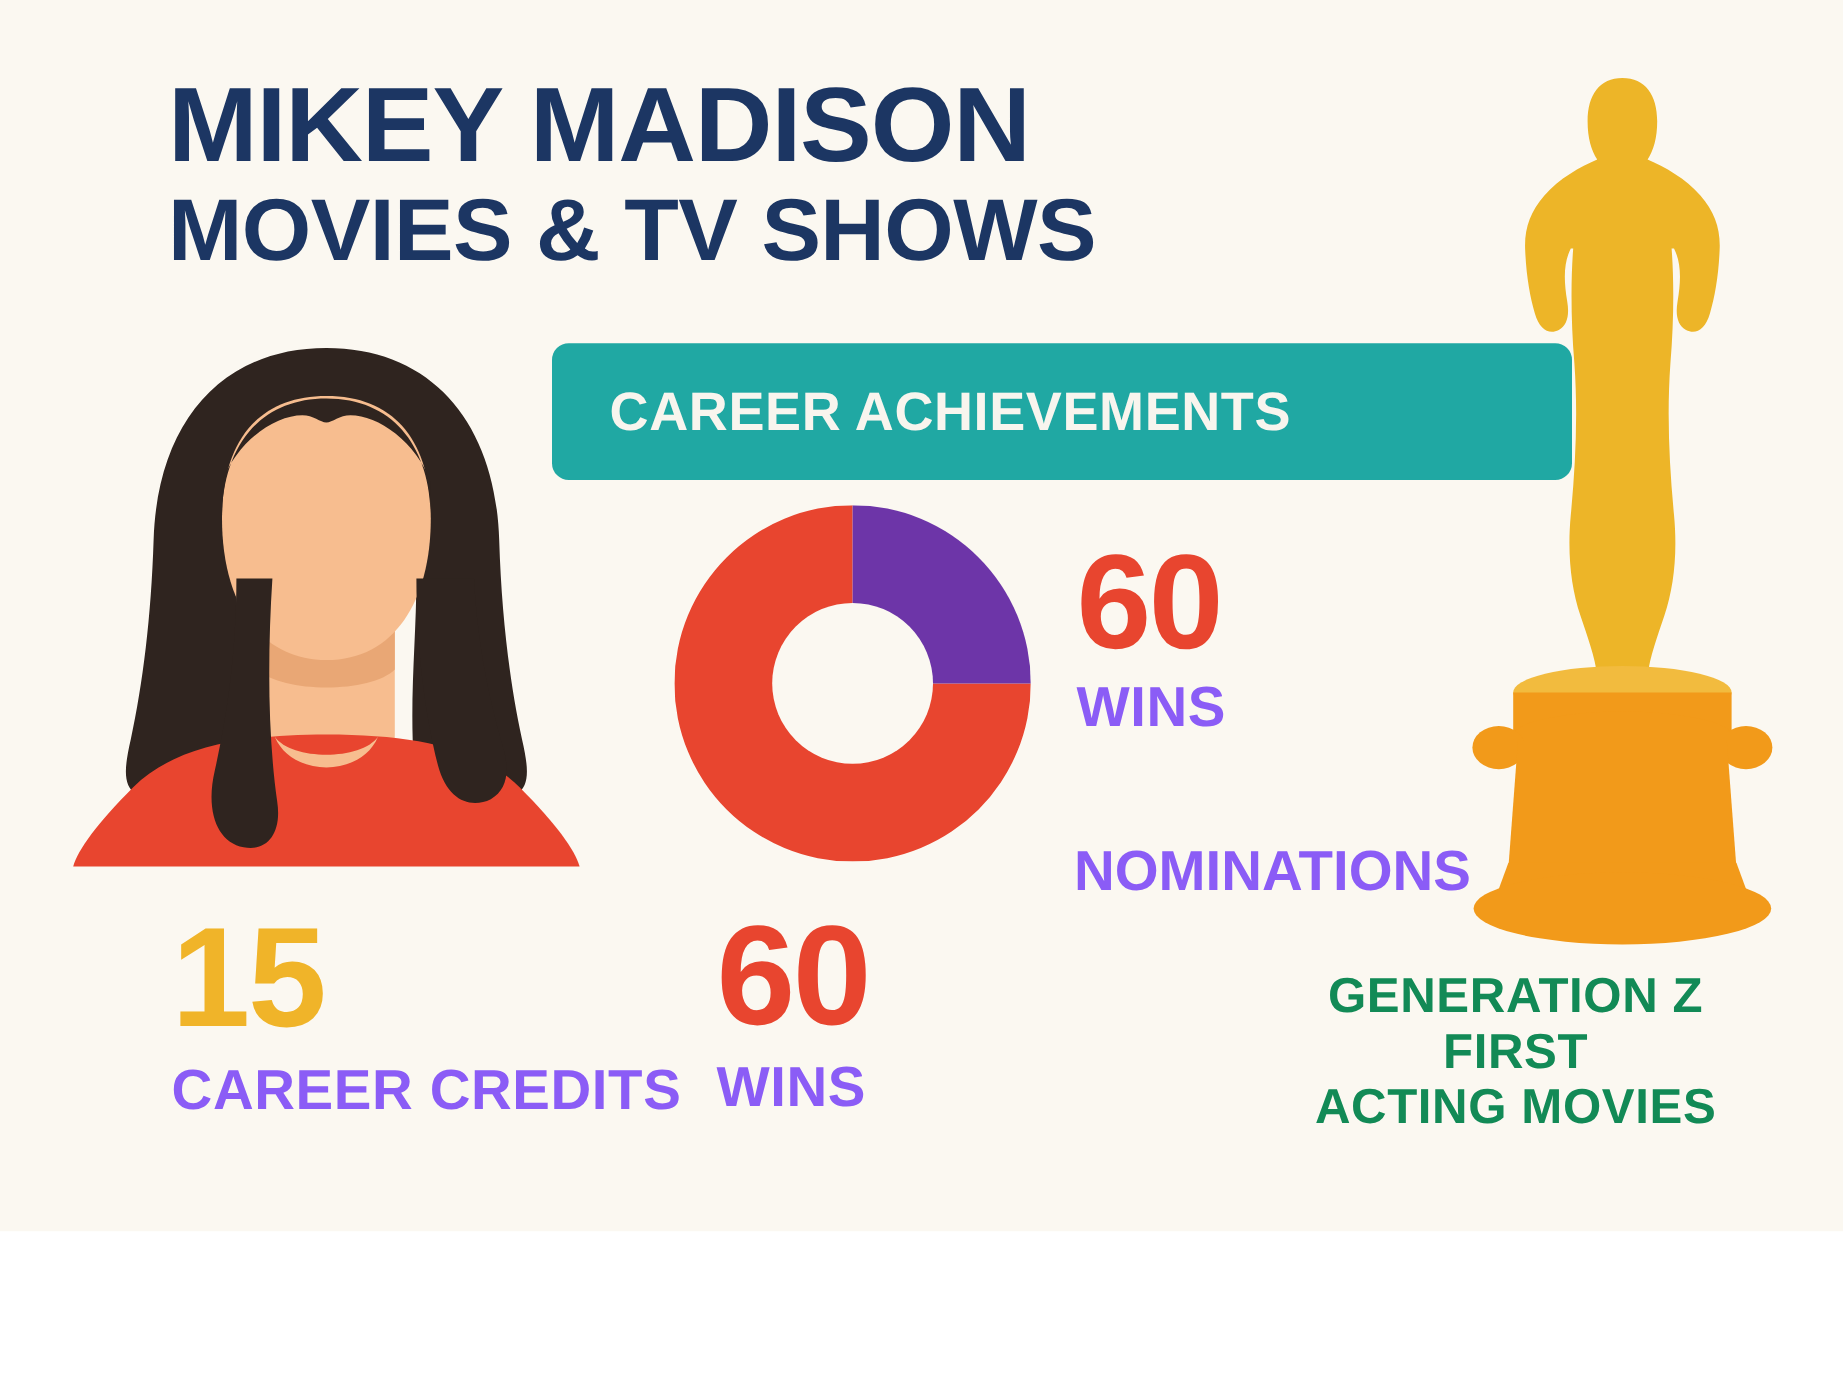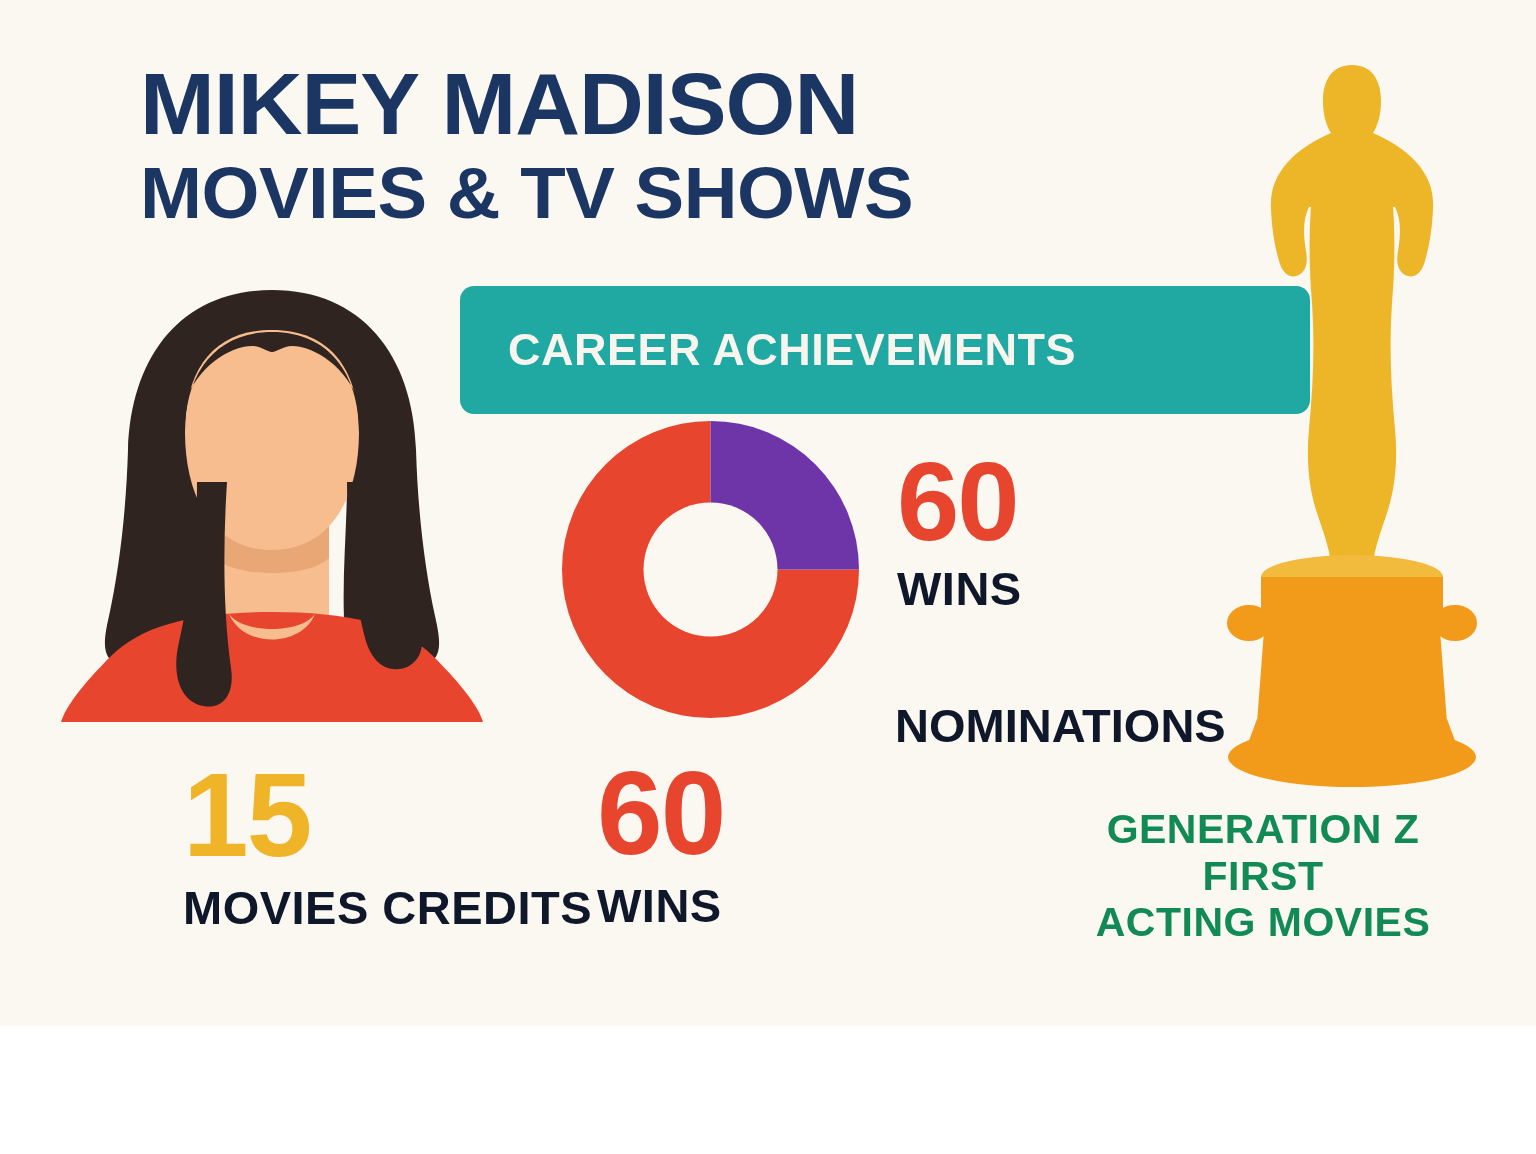--- a/index.html
+++ b/index.html
@@ -63,21 +63,21 @@
     transform: scaleX(1.02);
     transform-origin: left center;
   }
 
   
   .banner {
     position: absolute;
     left: 460px;
     top: 286px;
     width: 850px;
-    height: 128px;
+    height: 114px;
     background: #20a8a3;
     border-radius: 14px;
     display: flex;
     align-items: center;
     z-index: 2;
   }
   .banner-label {
     color: #f8f5ee;
     font-family: "Liberation Sans", sans-serif;
     font-weight: bold;
@@ -121,21 +121,21 @@
   .stat-num {
     font-family: "Liberation Sans", sans-serif;
     font-weight: bold;
     line-height: 0.9;
     margin: 0;
     white-space: nowrap;
   }
   .stat-label {
     font-family: "Liberation Sans", sans-serif;
     font-weight: bold;
-    color: #0f172a;
+    color: #8b5cf6;
     line-height: 1.0;
     margin: 0;
     white-space: nowrap;
   }
 
   
   .stat-wins-right {
     position: absolute;
     left: 897px;
     top: 452px;
@@ -169,21 +169,20 @@
     margin-top: 24px;
     letter-spacing: 0px;
   }
 
   
   .stat-credits {
     position: absolute;
     left: 143px;
     top: 762px;
     z-index: 3;
-    margin-left: 40px;
   }
   .stat-credits .stat-num {
     font-size: 118px;
     color: #f0b429;
     letter-spacing: -2px;
   }
   .stat-credits .stat-label {
     font-size: 47px;
     margin-top: 16px;
     letter-spacing: 0.5px;
@@ -373,21 +372,21 @@
     <p class="stat-num">60</p>
     <p class="stat-label">WINS</p>
   </div>
 
   <div class="stat-noms">
     <p class="stat-label">NOMINATIONS</p>
   </div>
 
   <div class="stat-credits">
     <p class="stat-num">15</p>
-    <p class="stat-label">MOVIES CREDITS</p>
+    <p class="stat-label">CAREER CREDITS</p>
   </div>
 
   <div class="stat-wins-bottom">
     <p class="stat-num">60</p>
     <p class="stat-label">WINS</p>
   </div>
 
   <div class="badge-green">
     <p>GENERATION Z</p>
     <p>FIRST</p>

